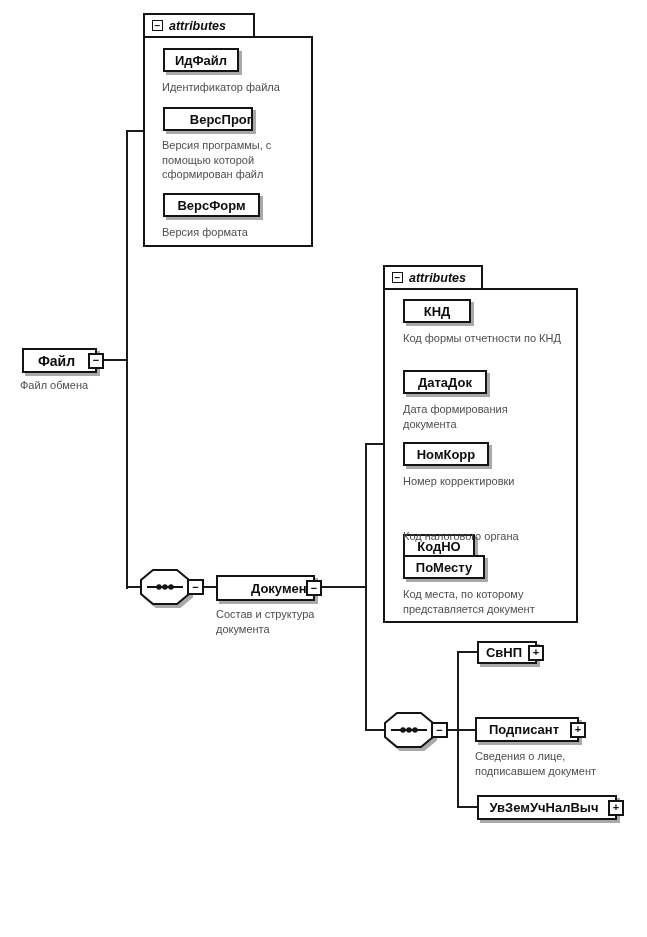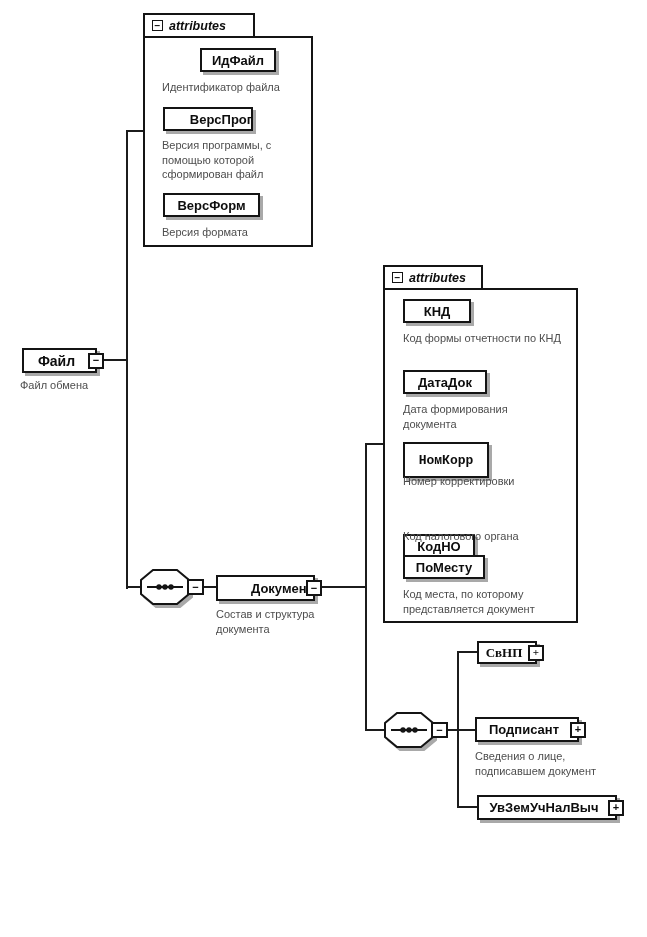--- a/index.html
+++ b/index.html
@@ -79,21 +79,21 @@
     <span class="exp">−</span>
   </div>
   <div class="desc" style="left:20px; top:378px; width:110px;">Файл обмена</div>
 
   <div class="frame-body" style="left:143px; top:36px; width:170px; height:211px;"></div>
   <div class="frame-tab" style="left:143px; top:13px; width:112px; height:25px;">
     <span class="minus-sq">−</span>
     <span>attributes</span>
   </div>
 
-  <div class="abox" style="left:163px; top:48px; width:76px; height:24px; z-index:3;margin-left:37px;">
+  <div class="abox" style="left:163px; top:48px; width:76px; height:24px; z-index:3;">
     <span>ИдФайл</span>
   </div>
   <div class="desc" style="left:162px; top:80px; width:150px; z-index:3;">Идентификатор файла</div>
 
   <div class="abox" style="left:163px; top:107px; width:90px; height:24px; z-index:3;padding-left:26px;">
     <span>ВерсПрог</span>
   </div>
   <div class="desc" style="left:162px; top:138px; width:135px; z-index:3;">Версия программы, с помощью которой сформирован файл</div>
 
   <div class="abox" style="left:163px; top:193px; width:97px; height:24px; z-index:3;">
@@ -127,21 +127,21 @@
   <div class="abox" style="left:403px; top:299px; width:68px; height:24px; z-index:3;">
     <span>КНД</span>
   </div>
   <div class="desc" style="left:403px; top:331px; width:160px; z-index:3;">Код формы отчетности по КНД</div>
 
   <div class="abox" style="left:403px; top:370px; width:84px; height:24px; z-index:3;">
     <span>ДатаДок</span>
   </div>
   <div class="desc" style="left:403px; top:402px; width:130px; z-index:3;">Дата формирования документа</div>
 
-  <div class="abox" style="left:403px; top:442px; width:86px; height:36px; z-index:3;font-family:Liberation Mono, monospace;">
+  <div class="abox" style="left:403px; top:442px; width:86px; height:24px; z-index:3;">
     <span>НомКорр</span>
   </div>
   <div class="desc" style="left:403px; top:474px; width:165px; z-index:3;">Номер корректировки</div>
 
   <div class="abox" style="left:403px; top:497px; width:72px; height:24px; z-index:3;margin-top:37px;">
     <span>КодНО</span>
   </div>
   <div class="desc" style="left:403px; top:529px; width:165px; z-index:3;">Код налогового органа</div>
 
   <div class="abox" style="left:403px; top:555px; width:82px; height:24px; z-index:3;">
@@ -153,21 +153,21 @@
     <svg width="50" height="36" viewBox="0 0 50 36">
       <polygon points="13,1 37,1 49,11 49,25 37,35 13,35 1,25 1,11" fill="#ffffff" stroke="#141414" stroke-width="2"></polygon>
       <line x1="7" y1="18" x2="43" y2="18" stroke="#141414" stroke-width="2"></line>
       <circle cx="19" cy="18" r="2.7" fill="#141414"></circle>
       <circle cx="25" cy="18" r="2.7" fill="#141414"></circle>
       <circle cx="31" cy="18" r="2.7" fill="#141414"></circle>
     </svg>
     <span class="exp2">−</span>
   </div>
 
-  <div class="ebox" style="left:477px; top:641px; width:60px; height:23px;font-family:Liberation Serif, serif;">
+  <div class="ebox" style="left:477px; top:641px; width:60px; height:23px;">
     <span>СвНП</span>
     <span class="exp">+</span>
   </div>
 
   <div class="ebox" style="left:475px; top:717px; width:104px; height:25px;">
     <span>Подписант</span>
     <span class="exp">+</span>
   </div>
   <div class="desc" style="left:475px; top:749px; width:140px;">Сведения о лице, подписавшем документ</div>
 

